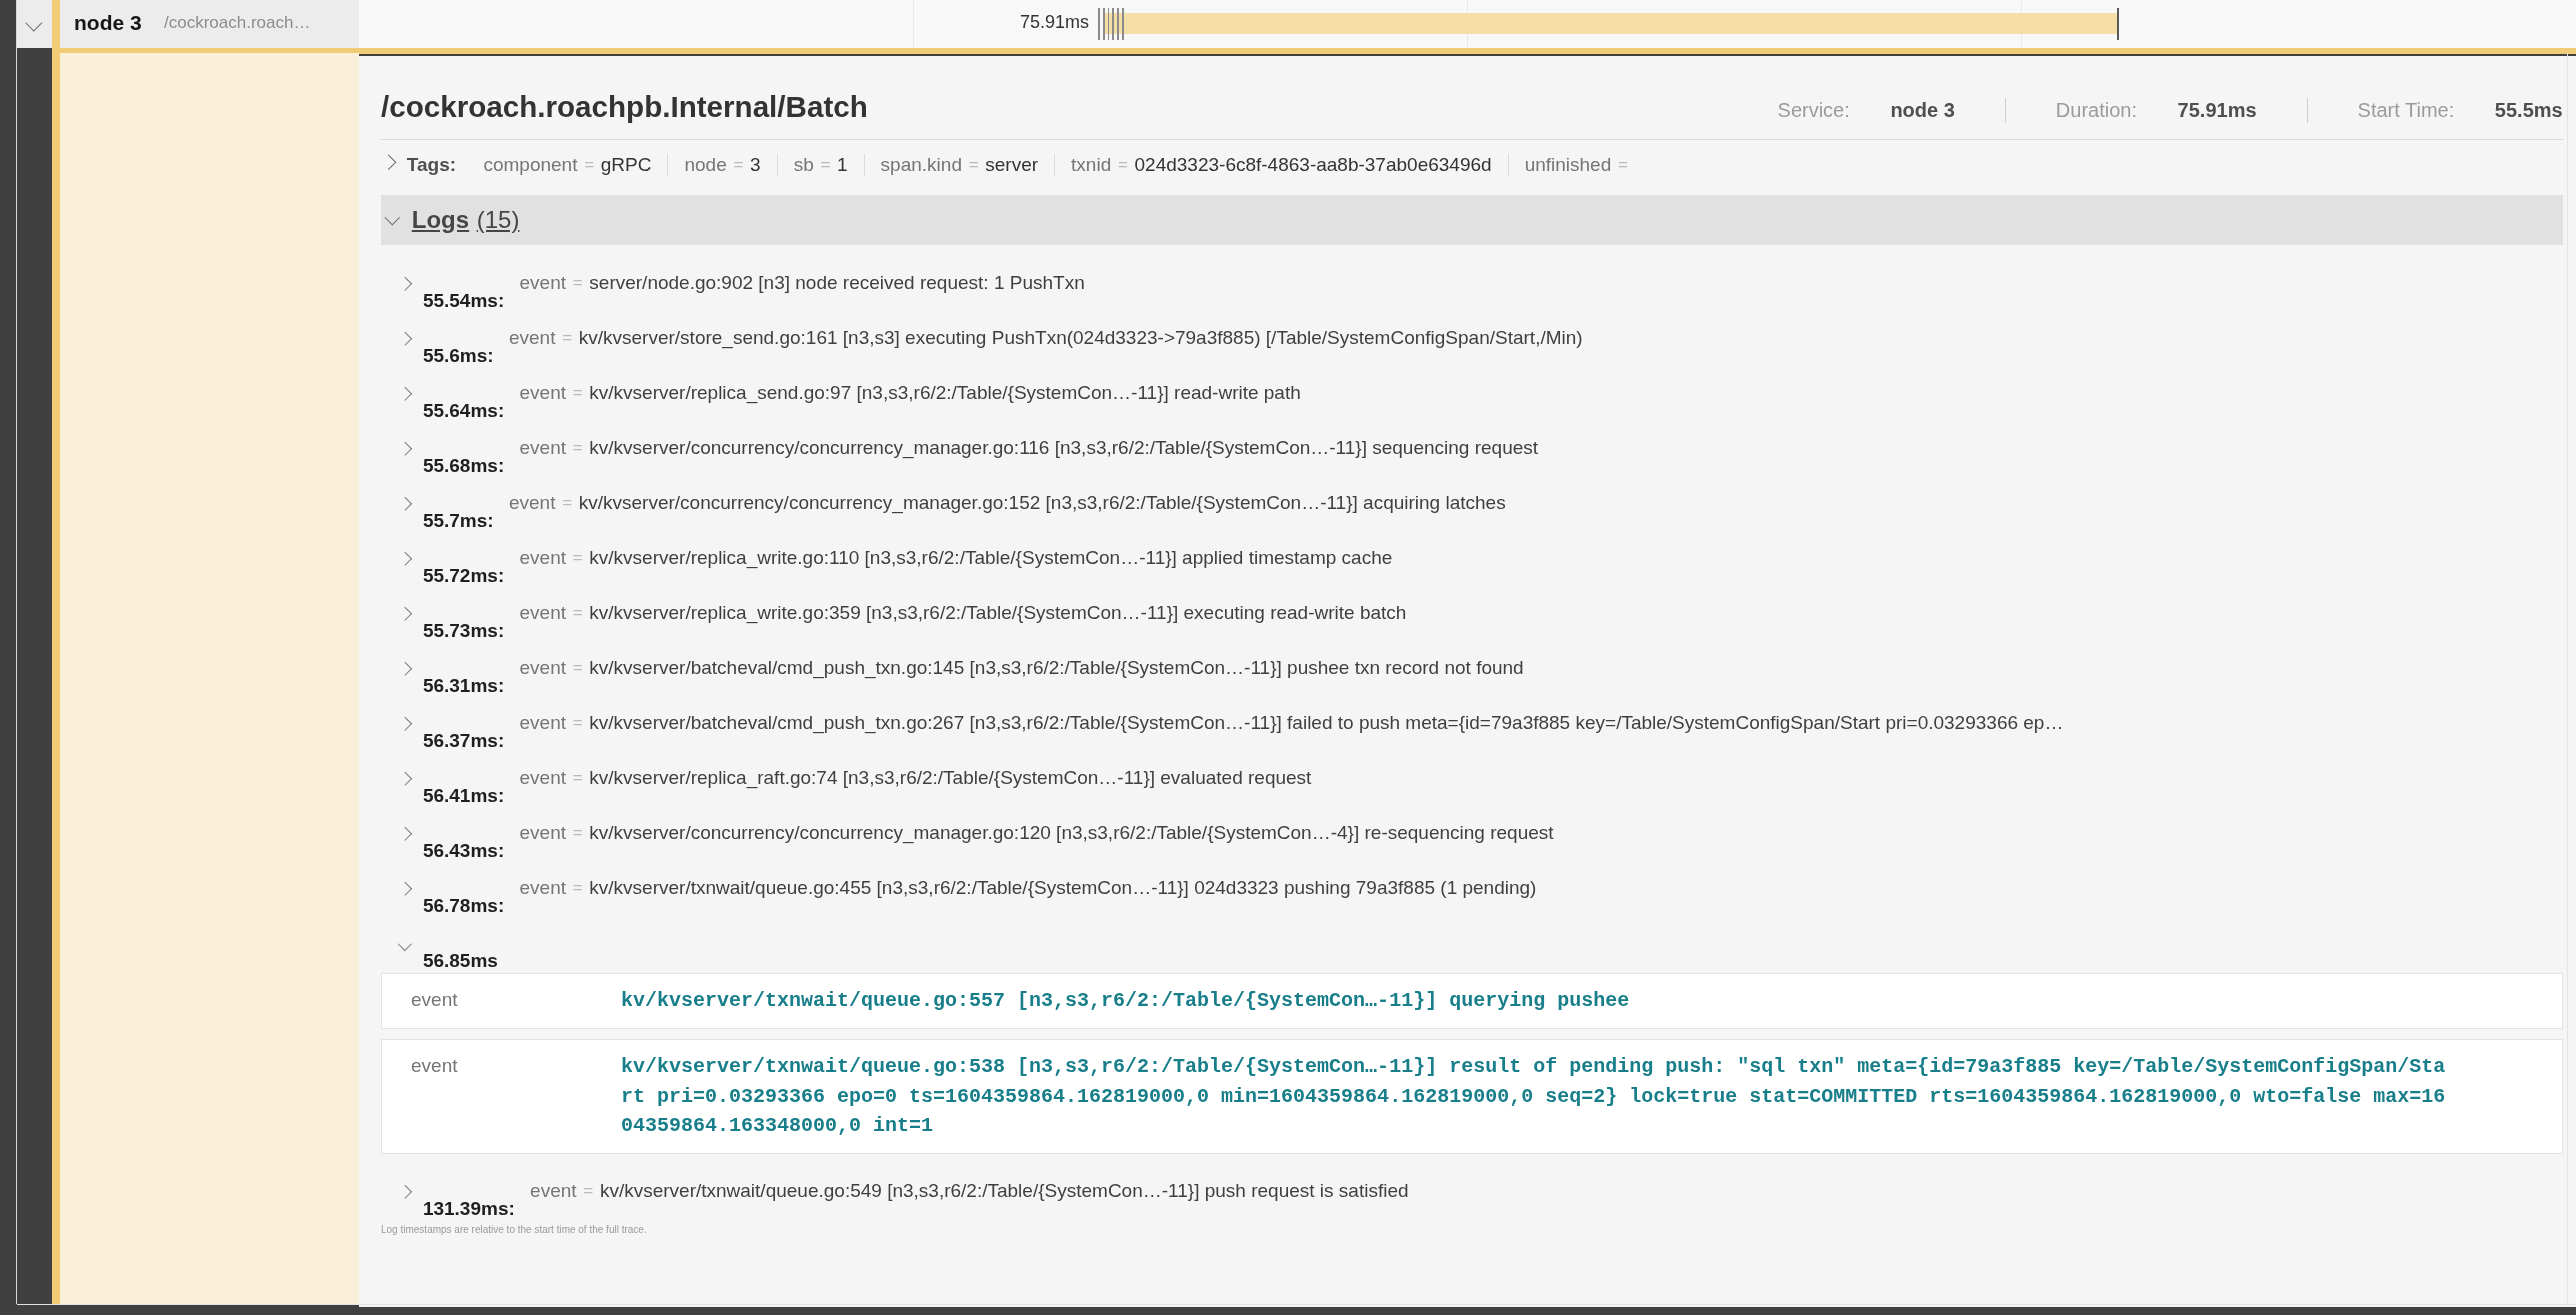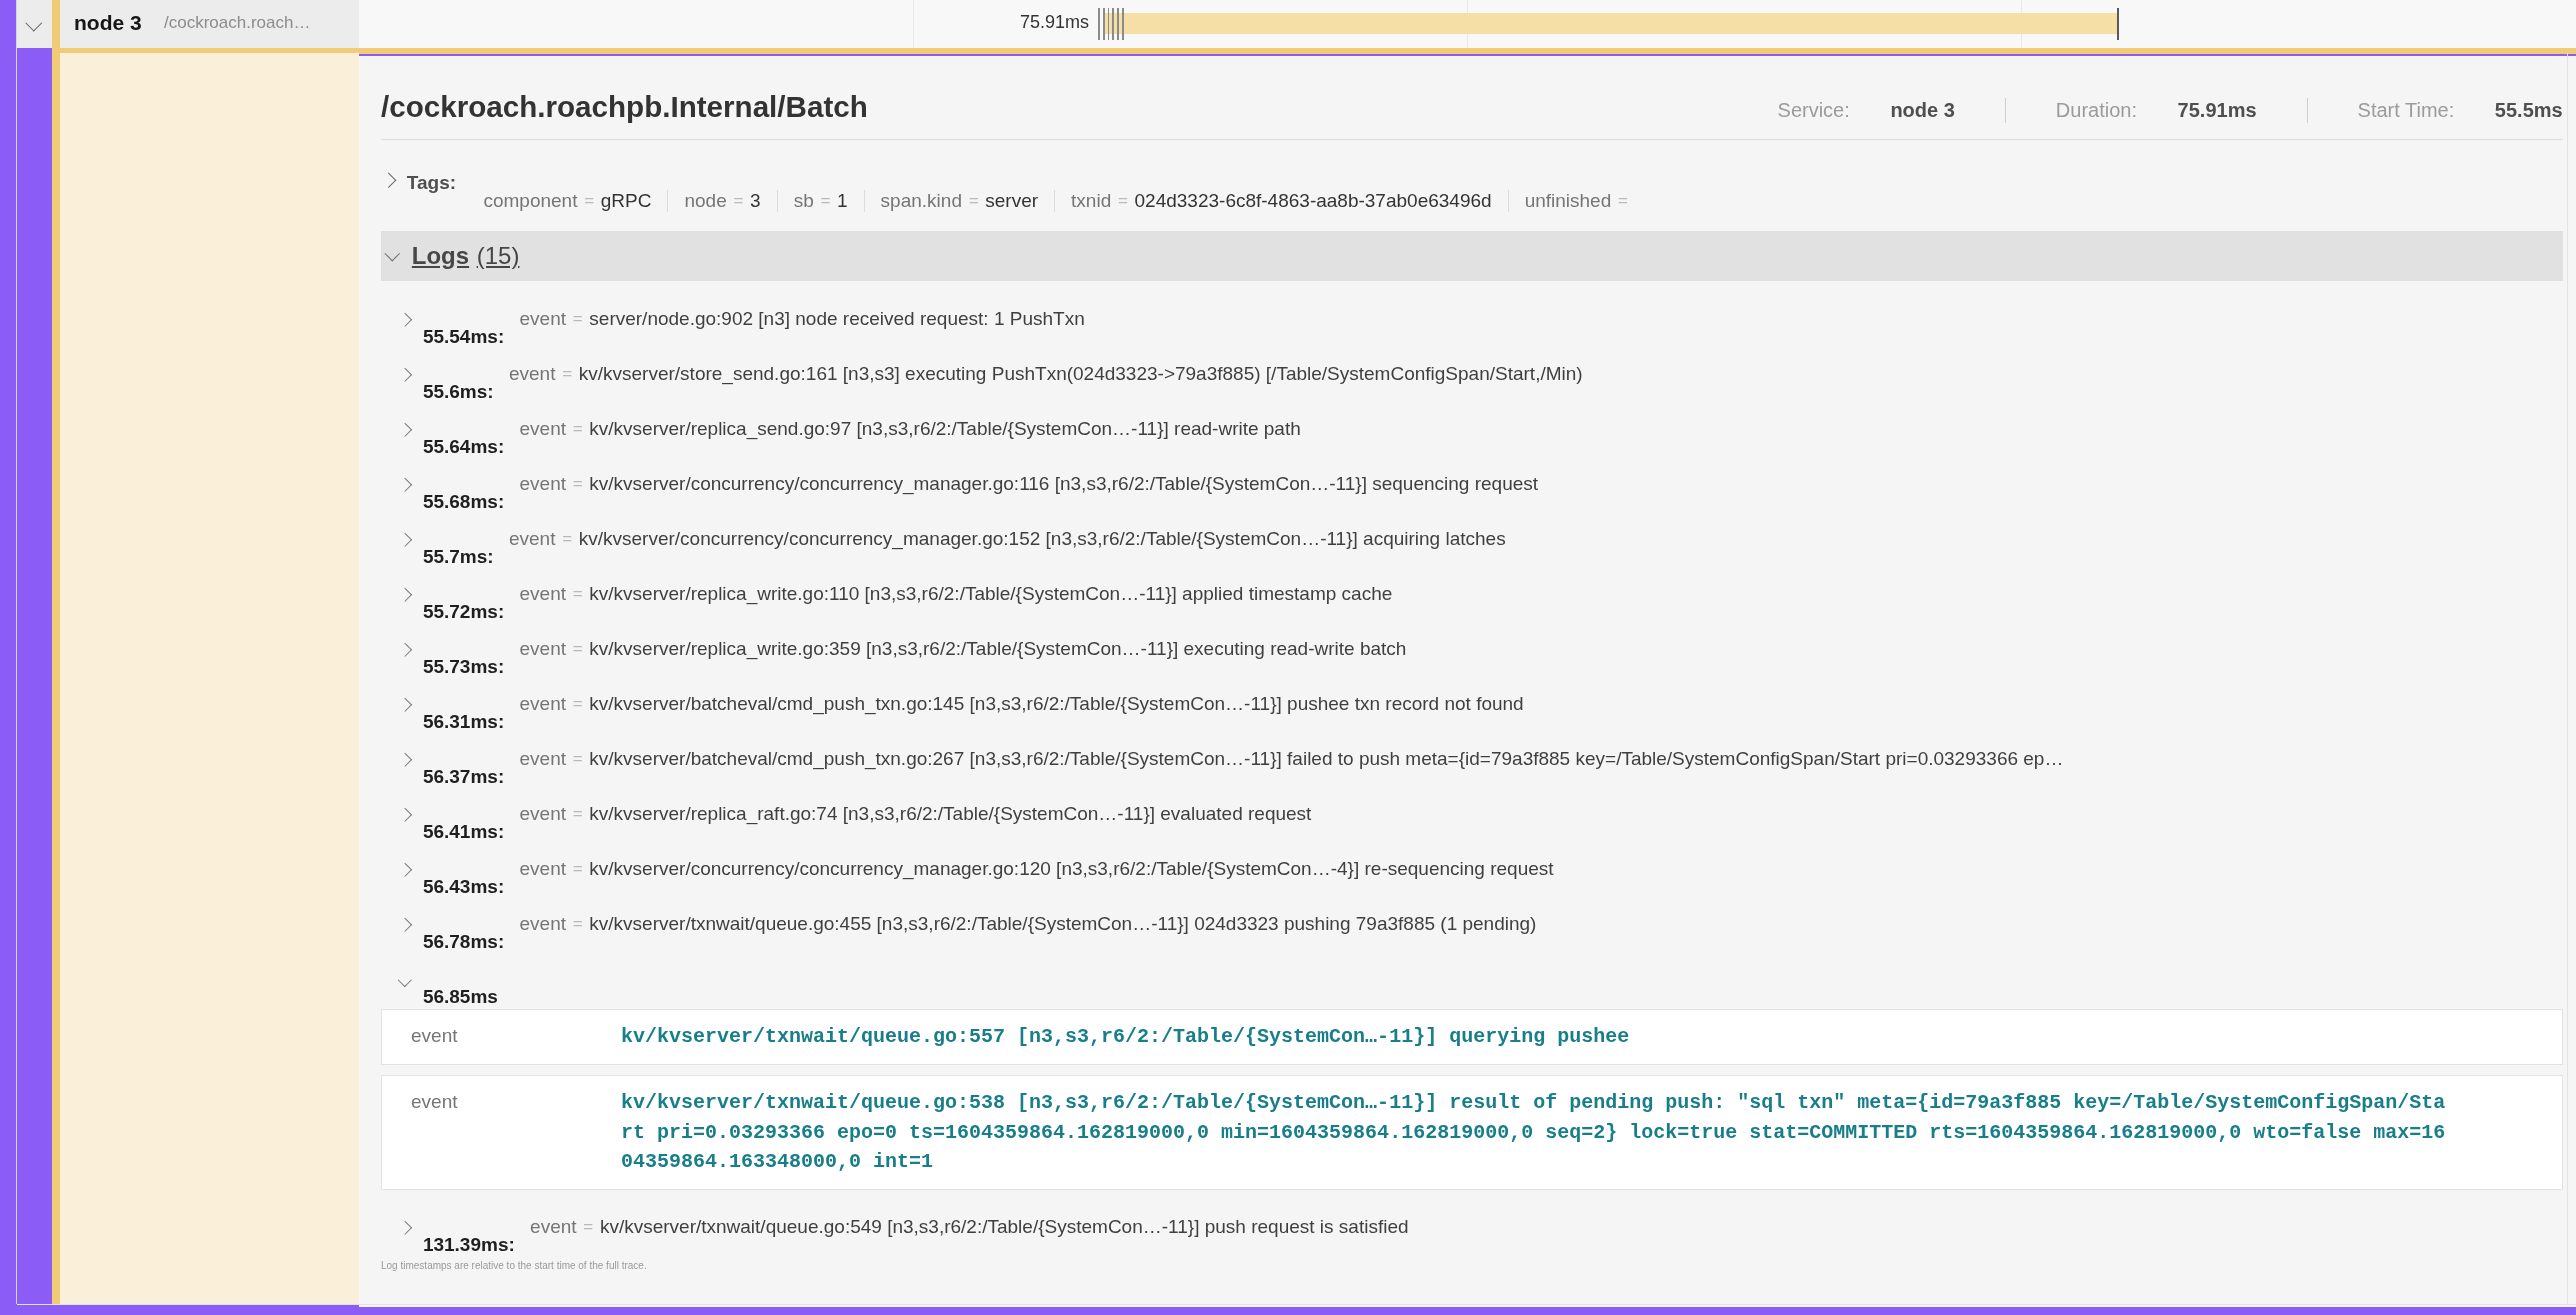--- a/index.html
+++ b/index.html
@@ -1,16 +1,16 @@
 <!DOCTYPE html>
 <html><head>
 <meta charset="utf-8">
 <style>
   html,body{margin:0;padding:0;background:#fff;}
-  .app{position:relative;width:2576px;height:1316px;background:#8b5cf6;overflow:hidden;
+  .app{position:relative;width:2576px;height:1316px;background:#404040;overflow:hidden;
        font-family:"Liberation Sans",sans-serif;-webkit-font-smoothing:antialiased;}
 
   
   .gutter-line{position:absolute;left:16px;top:0;width:1px;height:1304px;background:#d6d6d6;}
   .bottom-line{position:absolute;left:17px;top:1304px;width:2559px;height:1px;background:#e2e2e2;}
   .right-line{position:absolute;left:2567px;top:53px;width:1px;height:1251px;background:#e4e4e4;}
 
   
   .hdr-name{position:absolute;left:17px;top:0;width:342px;height:48px;background:#ececec;}
   .hdr-chev{position:absolute;left:11.4px;top:17px;}
@@ -37,21 +37,21 @@
   .title-row{display:flex;align-items:baseline;padding:34px 13.3px 0 22px;}
   .title-row h1{margin:0;font-size:29.6px;line-height:34px;font-weight:700;color:#333;flex:1;white-space:nowrap;}
   .meta{display:flex;align-items:center;font-size:20px;white-space:nowrap;gap:33px;}
   .meta .lbl{color:#9b9b9b;}
   .meta .val{color:#4f4f4f;font-weight:700;margin-left:7.6px;}
   .vsep{width:1px;height:25px;background:#cecece;margin:0 17px;align-self:center;}
   .divider{height:1px;background:#dcdcdc;margin:15.3px 13.3px 0 22px;}
 
   .tags-row{display:flex;align-items:center;padding:13.3px 13.3px 11.4px 24px;font-size:19px;}
   .tags-label{font-weight:700;color:#4f4f4f;margin:0 11.4px 0 13.3px;}
-  #tags-list{display:flex;align-items:flex-start;margin-top:36px;}
+  #tags-list{display:flex;align-items:flex-start;}
   .tag{display:flex;align-items:center;padding:0 16px;}
   .tag + .tag{border-left:1px solid #dcdcdc;}
   .tkey{color:#757575;}
   .teq{color:#b9b9b9;margin:0 6.7px;font-size:17px;}
   .tval{color:#333;}
 
   .logs-bar{margin:7.6px 13.3px 0 22px;height:50px;background:#e1e1e1;display:flex;align-items:center;padding-left:6px;font-size:24px;color:#464646;text-decoration:underline;}
   .logs-label{font-weight:700;margin:0 7.6px 0 14.3px;}
   #log-rows{padding-top:11.4px;}
   .log-row{height:55px;display:flex;align-items:center;padding-left:41px;font-size:19px;white-space:nowrap;overflow:hidden;}

